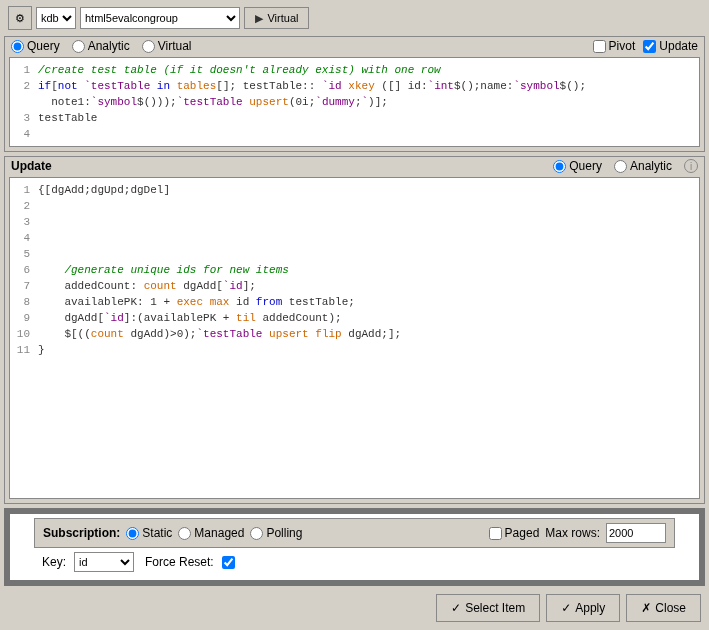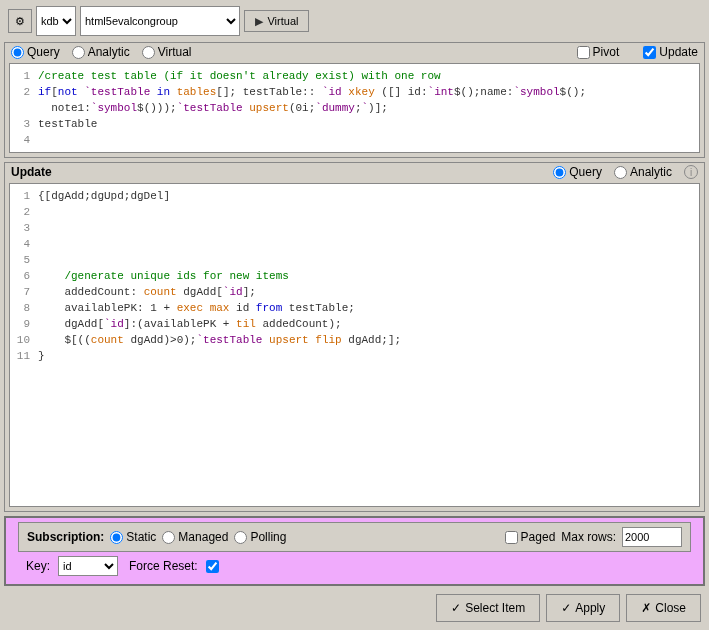--- a/index.html
+++ b/index.html
@@ -37,21 +37,21 @@
       background: #d4d0c8;
       border: 1px solid #888;
       display: flex;
       align-items: center;
       justify-content: center;
       cursor: pointer;
       font-size: 11px;
     }
 
     .toolbar-select {
-      height: 30px;
+      height: 22px;
       border: 1px solid #888;
       background: white;
       font-size: 11px;
       cursor: pointer;
     }
 
     .execute-btn {
       height: 22px;
       padding: 0 10px;
       background: #d4d0c8;
@@ -95,21 +95,21 @@
     .checkbox-item {
       display: flex;
       align-items: center;
       gap: 3px;
       font-size: 12px;
     }
 
     .header-right {
       display: flex;
       align-items: center;
-      gap: 24px;
+      gap: 8px;
     }
 
     .code-editor {
       background: white;
       border: 1px solid #888;
       margin: 2px 4px 4px 4px;
       font-family: 'Courier New', monospace;
       font-size: 11px;
       padding: 4px;
       min-height: 90px;
@@ -127,21 +127,21 @@
       min-width: 16px;
       text-align: right;
       user-select: none;
     }
 
     .line-content {
       color: #333;
       white-space: pre;
     }
 
-    .comment { color: #008000; }
+    .comment { color: #008000; font-style: italic; }
 
     
     .update-section {
       background: #d4d0c8;
       border: 1px solid #888;
       display: flex;
       flex-direction: column;
       flex: 1;
     }
 
@@ -166,23 +166,23 @@
       font-size: 11px;
       padding: 4px;
       flex: 1;
       overflow-y: auto;
       min-height: 200px;
       position: relative;
     }
 
     
     .subscription-section {
-      background: #f0abfc;
-      border: 2px solid #737373;
-      padding: 4px 12px;
+      background: #ffffff;
+      border: 6px solid #737373;
+      padding: 4px 24px;
     }
 
     .subscription-title {
       font-size: 12px;
       font-weight: bold;
     }
 
     select.key-select {
       height: 20px;
       border: 1px solid #888;

